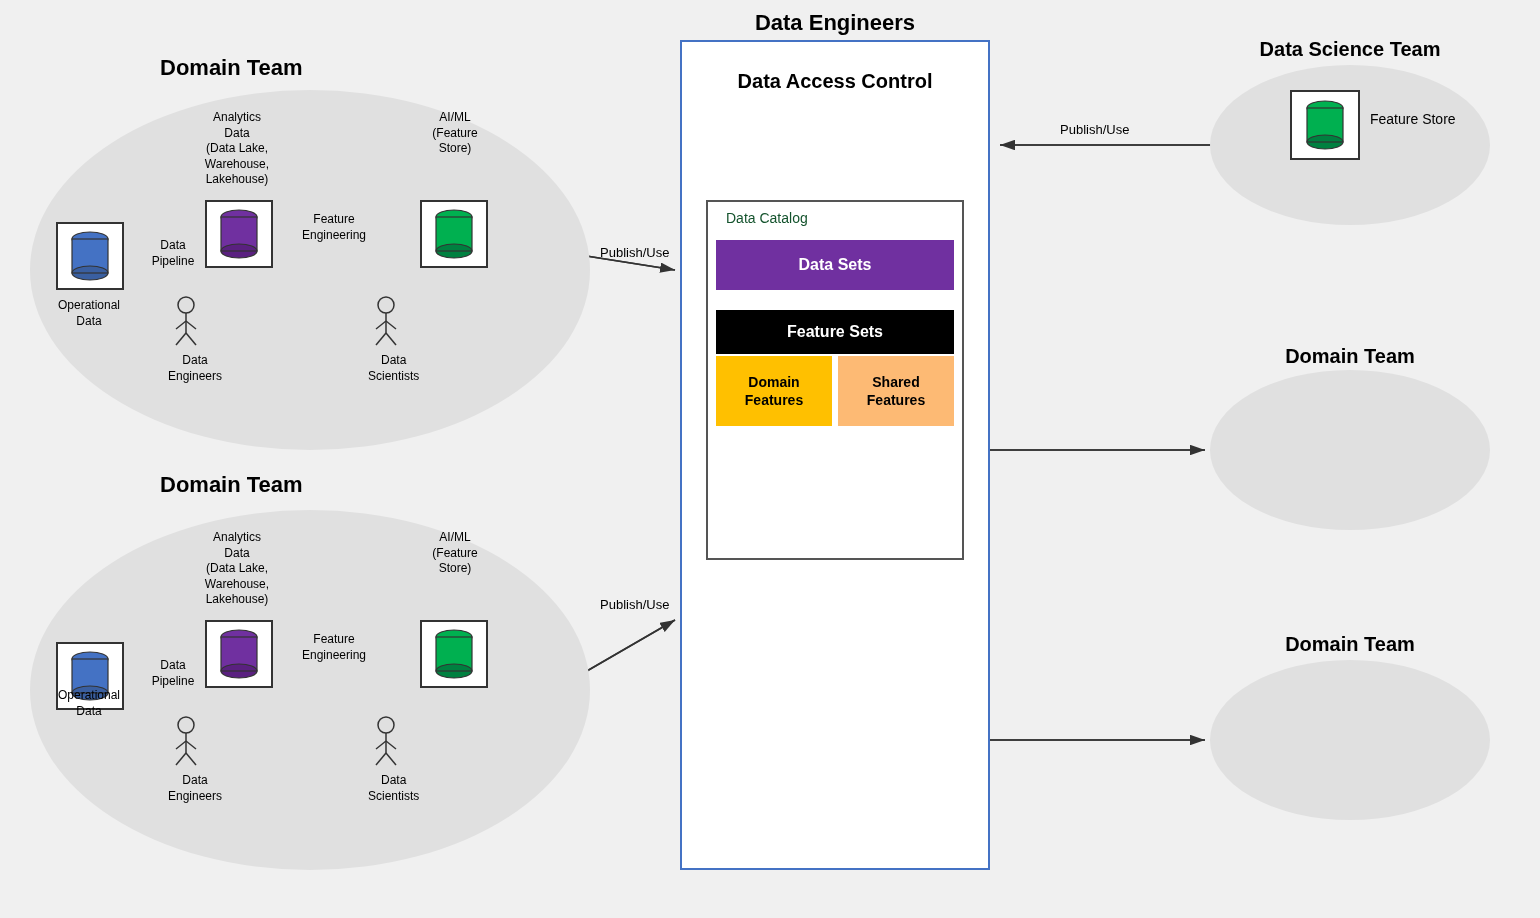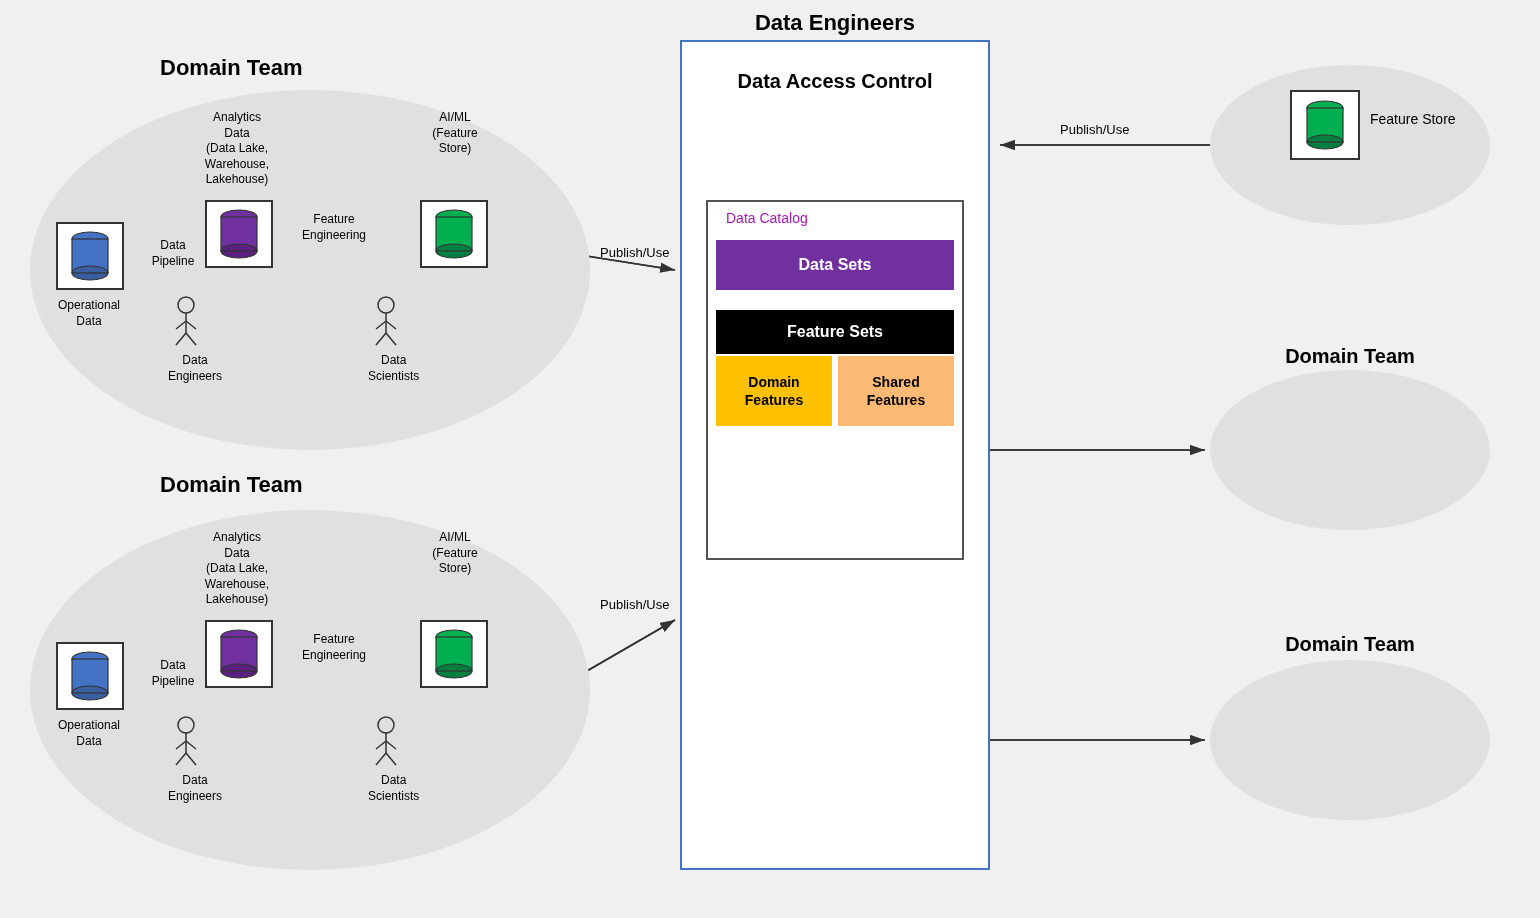--- a/index.html
+++ b/index.html
@@ -104,21 +104,21 @@
       border: 2px solid #555;
       background: white;
     }
 
     .data-catalog-label {
       position: absolute;
       left: 726px;
       top: 210px;
       font-size: 14px;
       font-weight: normal;
-      color: #a21caf;
+      color: #14532d;
     }
 
     
     .datasets-bar {
       position: absolute;
       left: 716px;
       top: 240px;
       width: 238px;
       height: 50px;
       background: #7030a0;
@@ -411,21 +411,21 @@
   <div class="ellipse ellipse-bottom"></div>
 
   <div class="box-icon" style="left:56px; top:642px; width:68px; height:68px;">
     <svg width="44" height="54" viewBox="0 0 44 54">
       <ellipse cx="22" cy="10" rx="18" ry="7" fill="#4472c4" stroke="#333" stroke-width="1.2"></ellipse>
       <rect x="4" y="10" width="36" height="34" fill="#4472c4"></rect>
       <ellipse cx="22" cy="44" rx="18" ry="7" fill="#3a5fa0" stroke="#333" stroke-width="1.2"></ellipse>
       <rect x="4" y="10" width="36" height="34" fill="none" stroke="#333" stroke-width="1.2"></rect>
     </svg>
   </div>
-  <div style="position:absolute; left:44px; top:718px; font-size:12px; text-align:center; width:90px; line-height:1.3;">Operational<br>Data</div>
+  <div style="position:absolute; left:44px; top:688px; font-size:12px; text-align:center; width:90px; line-height:1.3;">Operational<br>Data</div>
 
   <div style="position:absolute; left:148px; top:658px; font-size:12px; text-align:center; width:50px; line-height:1.3;">Data<br>Pipeline</div>
 
   <div class="box-icon" style="left:205px; top:620px; width:68px; height:68px;">
     <svg width="44" height="54" viewBox="0 0 44 54">
       <ellipse cx="22" cy="10" rx="18" ry="7" fill="#7030a0" stroke="#333" stroke-width="1.2"></ellipse>
       <rect x="4" y="10" width="36" height="34" fill="#7030a0"></rect>
       <ellipse cx="22" cy="44" rx="18" ry="7" fill="#5a2080" stroke="#333" stroke-width="1.2"></ellipse>
       <rect x="4" y="10" width="36" height="34" fill="none" stroke="#333" stroke-width="1.2"></rect>
     </svg>
@@ -486,20 +486,21 @@
   </div>
 
   <div class="domain-features-box">
     <span class="features-text">Domain<br>Features</span>
   </div>
 
   <div class="shared-features-box">
     <span class="features-text">Shared<br>Features</span>
   </div>
 
+  <div class="right-team-label data-science-label">Data Science Team</div>
 
   <div class="ellipse-right ellipse-right-top"></div>
 
   <div class="feature-store-box">
     <svg width="44" height="54" viewBox="0 0 44 54">
       <ellipse cx="22" cy="10" rx="18" ry="7" fill="#00b050" stroke="#333" stroke-width="1.2"></ellipse>
       <rect x="4" y="10" width="36" height="34" fill="#00b050"></rect>
       <ellipse cx="22" cy="44" rx="18" ry="7" fill="#008040" stroke="#333" stroke-width="1.2"></ellipse>
       <rect x="4" y="10" width="36" height="34" fill="none" stroke="#333" stroke-width="1.2"></rect>
     </svg>

